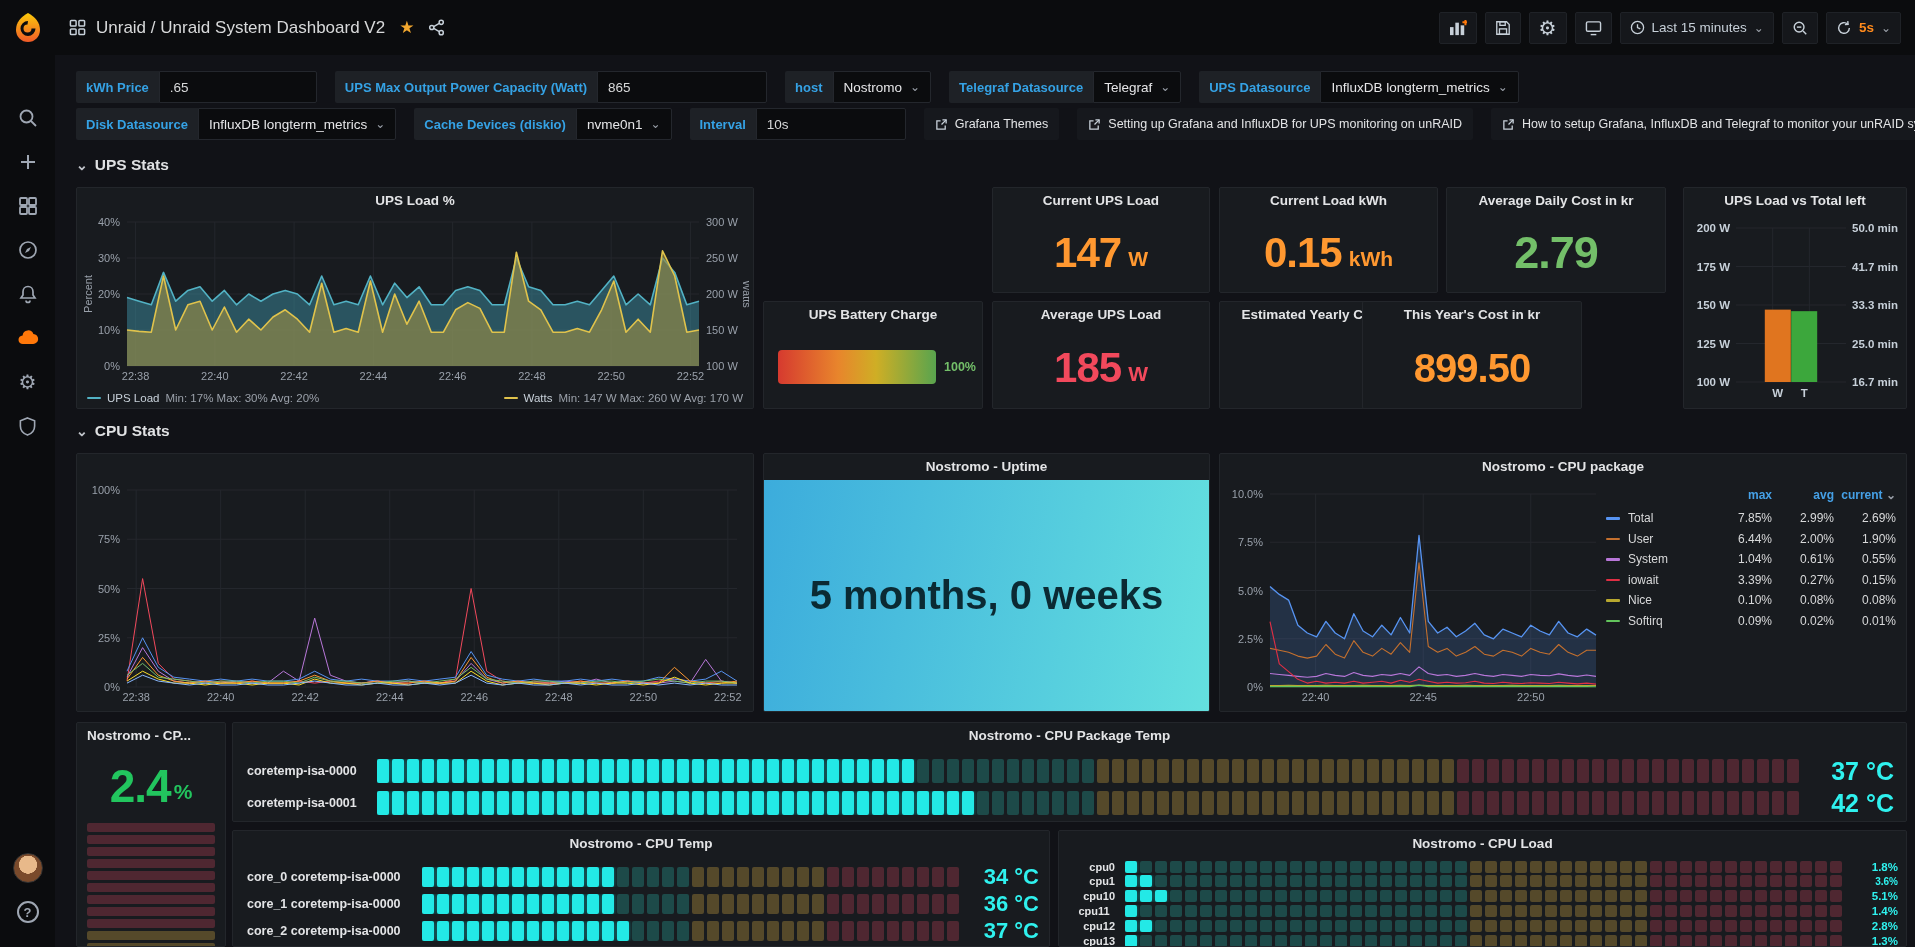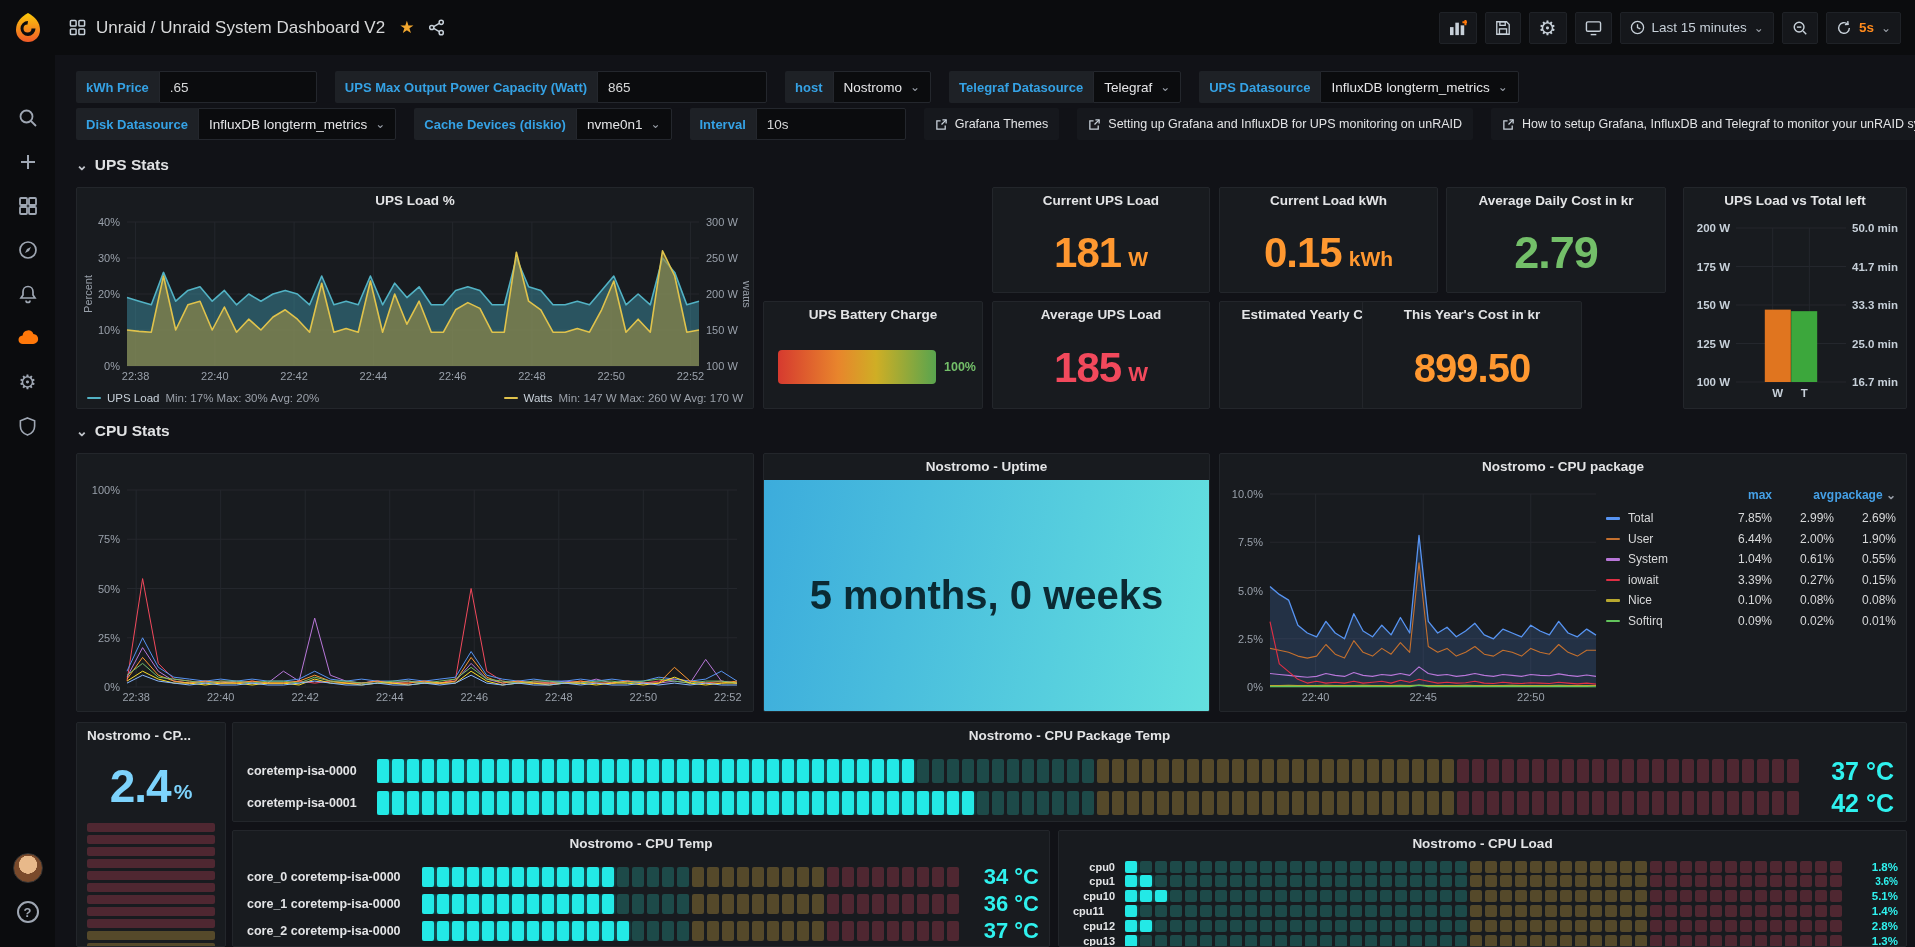--- a/index.html
+++ b/index.html
@@ -46,21 +46,21 @@
   .chart-host { position:absolute; }
   .chart-host svg text { font-family:"Liberation Sans",sans-serif; }
   .ts-legend { position:absolute; left:10px; right:10px; bottom:4px; display:flex; justify-content:space-between; font-size:11.5px; color:#c7d0d9; }
   .lg-item { display:flex; align-items:center; gap:6px; white-space:nowrap; }
   .lg-dash { width:14px; height:2.5px; border-radius:1px; display:inline-block; }
   .lg-stats { color:#9aa0a9; }
 
   .stat-wrap { position:absolute; left:0; right:0; top:26px; bottom:0; display:flex; align-items:center; justify-content:center; gap:7px; }
   .stat-num { font-size:42px; font-weight:700; letter-spacing:-1px; }
   .stat-unit { font-size:21px; font-weight:700; align-self:center; margin-top:12px; }
-  .c-orange { color:#FF9830; } .c-green { color:#73BF69; } .c-red { color:#F2495C; } .c-cyan { color:#7dd3fc;text-align:right; }
+  .c-orange { color:#FF9830; } .c-green { color:#73BF69; } .c-red { color:#F2495C; } .c-cyan { color:#22c55e;text-align:right; }
 
   .fill-area { position:absolute; left:0; right:0; top:26px; bottom:0; display:flex; align-items:center; justify-content:center; gap:8px; }
   .fill-green { background:linear-gradient(100deg,#2e8d34,#63bd53); color:#fff; }
   .fill-cyan  { background:linear-gradient(100deg,#3cacdc,#64e0df); color:#0b2a33; font-size:40px; font-weight:700; }
 
   
   .gauge-bar { position:absolute; left:14px; top:48px; height:34px; border-radius:4px;
     background:linear-gradient(90deg,#d63a2f 0%,#e8852c 38%,#cfae25 62%,#59a44e 100%); }
   .gauge-val { position:absolute; top:58px; font-size:12.5px; font-weight:700; color:#73BF69; }
 
@@ -367,21 +367,21 @@
         <span>Watts</span>
         <span class="lg-stats">Min: 147 W  Max: 260 W  Avg: 170 W</span>
       </span>
     </div>
   </div>
 
 
   <div class="panel" style="left:992px;top:187px;width:218px;height:106px">
     <div class="ptitle">Current UPS Load</div>
     <div class="stat-wrap">
-      <span class="stat-num c-orange">181</span>
+      <span class="stat-num c-orange">147</span>
       <span class="stat-unit c-orange">W</span>
     </div>
   </div>
 
   <div class="panel" style="left:1219px;top:187px;width:219px;height:106px">
     <div class="ptitle">Current Load kWh</div>
     <div class="stat-wrap">
       <span class="stat-num c-orange">0.15</span>
       <span class="stat-unit c-orange">kWh</span>
     </div>
@@ -514,21 +514,21 @@
           <polyline points="46.0,189.5 55.3,190.5 64.6,191.4 73.9,192.4 83.3,193.3 92.6,192.4 101.9,189.5 111.2,191.4 120.5,192.4 129.8,188.5 139.1,191.4 148.5,192.4 157.8,190.5 167.1,191.4 176.4,189.5 185.7,191.4 195.0,182.9 204.3,189.5 213.7,191.4 223.0,190.5 232.3,192.4 241.6,191.4 250.9,189.5 260.2,191.4 269.5,192.4 278.9,190.5 288.2,191.4 297.5,192.4 306.8,190.5 316.1,191.4 325.4,191.8 334.7,189.9 344.1,191.4 353.4,192.4 362.7,191.0 372.0,192.4 " fill="none" stroke="#B877D9" stroke-width="1.1" stroke-linejoin="round"></polyline>
           <polyline points="46.0,137.6 55.3,179.8 64.6,187.6 73.9,195.3 83.3,199.1 92.6,197.2 101.9,199.1 111.2,198.2 120.5,199.1 129.8,197.2 139.1,199.1 148.5,198.2 157.8,197.2 167.1,199.1 176.4,196.2 185.7,198.2 195.0,195.3 204.3,197.2 213.7,199.1 223.0,198.2 232.3,199.1 241.6,198.8 250.9,197.2 260.2,199.1 269.5,199.5 278.9,198.2 288.2,199.1 297.5,199.5 306.8,198.8 316.1,199.1 325.4,199.5 334.7,198.2 344.1,199.1 353.4,199.9 362.7,199.1 372.0,200.1 " fill="none" stroke="#E02F44" stroke-width="1.1" stroke-linejoin="round"></polyline>
           <polyline points="46.0,201.5 55.3,201.5 64.6,201.3 73.9,201.5 83.3,201.5 92.6,201.5 101.9,201.3 111.2,201.5 120.5,201.5 129.8,201.5 139.1,201.3 148.5,201.5 157.8,201.5 167.1,201.5 176.4,201.3 185.7,201.5 195.0,201.1 204.3,201.5 213.7,201.5 223.0,201.5 232.3,201.5 241.6,201.3 250.9,201.5 260.2,201.5 269.5,201.5 278.9,201.5 288.2,201.3 297.5,201.5 306.8,201.5 316.1,201.5 325.4,201.5 334.7,201.3 344.1,201.5 353.4,201.5 362.7,201.5 372.0,201.5 " fill="none" stroke="#b8a82f" stroke-width="1.1" stroke-linejoin="round"></polyline>
           <polyline points="46.0,202.6 55.3,202.6 64.6,202.4 73.9,202.6 83.3,202.6 92.6,202.6 101.9,202.4 111.2,202.6 120.5,202.6 129.8,202.6 139.1,202.4 148.5,202.6 157.8,202.6 167.1,202.6 176.4,202.4 185.7,202.6 195.0,201.3 204.3,202.6 213.7,202.6 223.0,202.6 232.3,202.6 241.6,202.4 250.9,202.6 260.2,202.6 269.5,202.6 278.9,202.6 288.2,202.4 297.5,202.6 306.8,202.6 316.1,202.6 325.4,202.6 334.7,202.4 344.1,202.6 353.4,202.6 362.7,202.6 372.0,202.8 " fill="none" stroke="#62c45c" stroke-width="1.1" stroke-linejoin="round"></polyline>
         </svg></div>
     <div id="pkg-legend">
       <div class="lgt-head">
         <span class="lgt-name"></span>
         <span class="lgt-v">max</span>
         <span class="lgt-v">avg</span>
-        <span class="lgt-v"><span>package</span> <span class="caret">⌄</span></span>
+        <span class="lgt-v"><span>current</span> <span class="caret">⌄</span></span>
       </div>
       <div id="pkg-legend-rows">
           <div class="lgt-row">
             <span class="lgt-name">
               <i class="lg-dash" style="background:#5794F2"></i>
               <span>Total</span>
             </span>
             <span class="lgt-v">7.85%</span>
             <span class="lgt-v">2.99%</span>
             <span class="lgt-v">2.69%</span>
@@ -1102,21 +1102,21 @@
             <div class="cell" style="width: 12px; height: 12px; background: rgb(79, 39, 49);"></div>
             <div class="cell" style="width: 12px; height: 12px; background: rgb(79, 39, 49);"></div>
             <div class="cell" style="width: 12px; height: 12px; background: rgb(79, 39, 49);"></div>
             <div class="cell" style="width: 12px; height: 12px; background: rgb(79, 39, 49);"></div>
             <div class="cell" style="width: 12px; height: 12px; background: rgb(79, 39, 49);"></div>
             <div class="cell" style="width: 12px; height: 12px; background: rgb(79, 39, 49);"></div>
           </div>
           <span class="led-val" style="width: 44px; font-size: 11.5px;">5.1%</span>
         </div>
         <div class="ledrow" style="left: 14px; right: 8px; top: 73.4px; height: 13px; gap: 10px;">
-          <span class="led-label" style="width: 42px; font-size: 11px; text-align: left;">cpu11</span>
+          <span class="led-label" style="width: 42px; font-size: 11px; text-align: center;">cpu11</span>
           <div class="led-track">
             <div class="cell lit" style="width: 12px; height: 12px;"></div>
             <div class="cell" style="width: 12px; height: 12px; background: rgb(29, 74, 73);"></div>
             <div class="cell" style="width: 12px; height: 12px; background: rgb(29, 74, 73);"></div>
             <div class="cell" style="width: 12px; height: 12px; background: rgb(29, 74, 73);"></div>
             <div class="cell" style="width: 12px; height: 12px; background: rgb(29, 74, 73);"></div>
             <div class="cell" style="width: 12px; height: 12px; background: rgb(29, 74, 73);"></div>
             <div class="cell" style="width: 12px; height: 12px; background: rgb(29, 74, 73);"></div>
             <div class="cell" style="width: 12px; height: 12px; background: rgb(29, 74, 73);"></div>
             <div class="cell" style="width: 12px; height: 12px; background: rgb(29, 74, 73);"></div>

